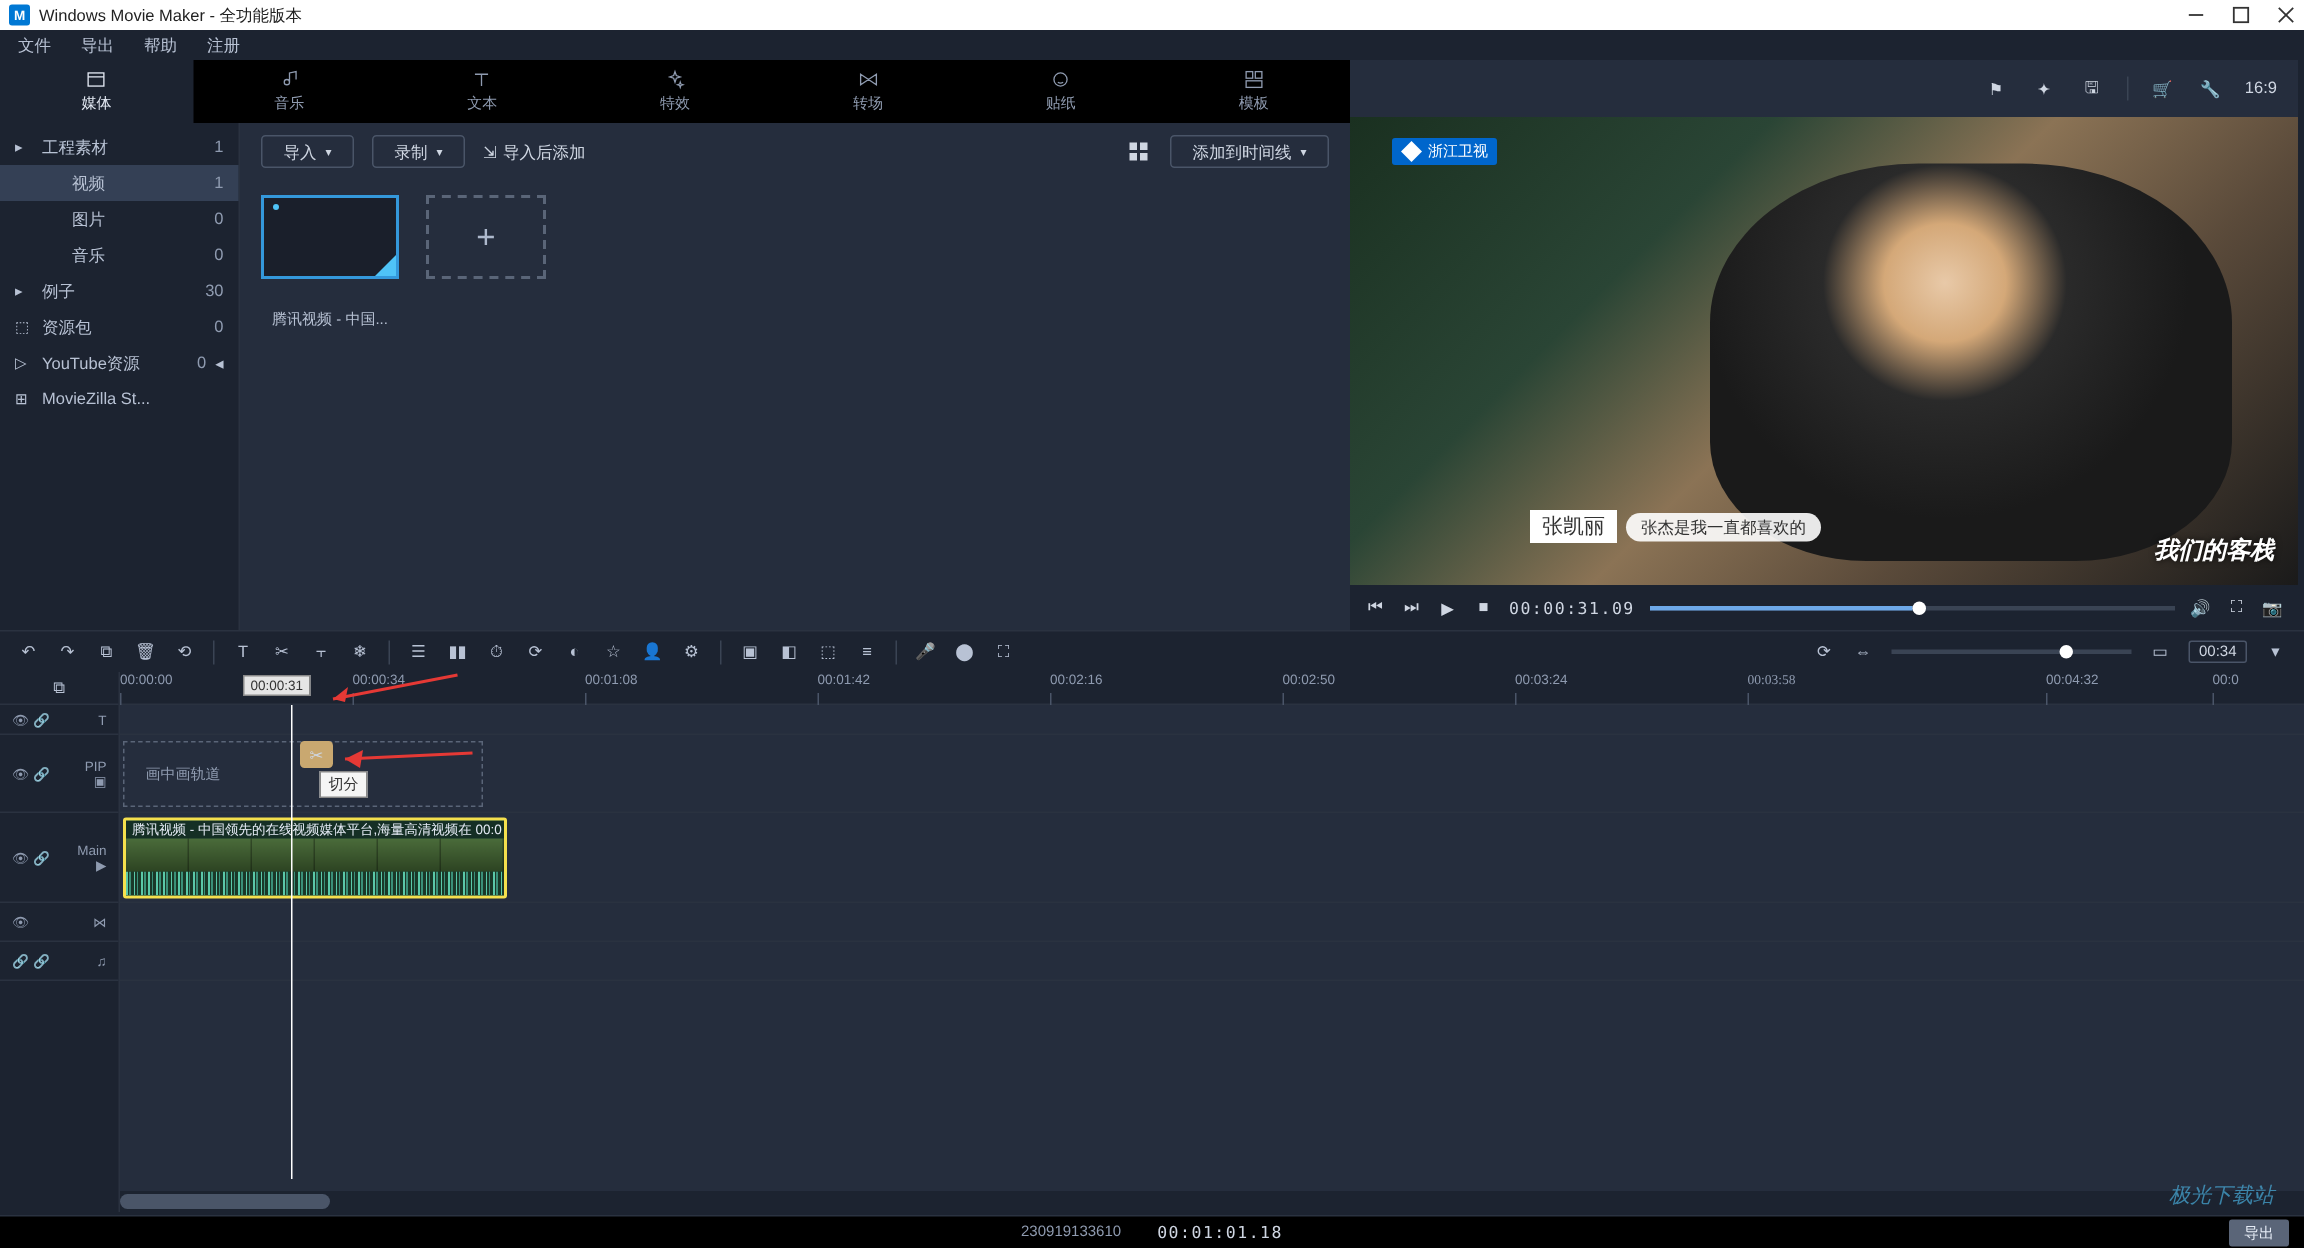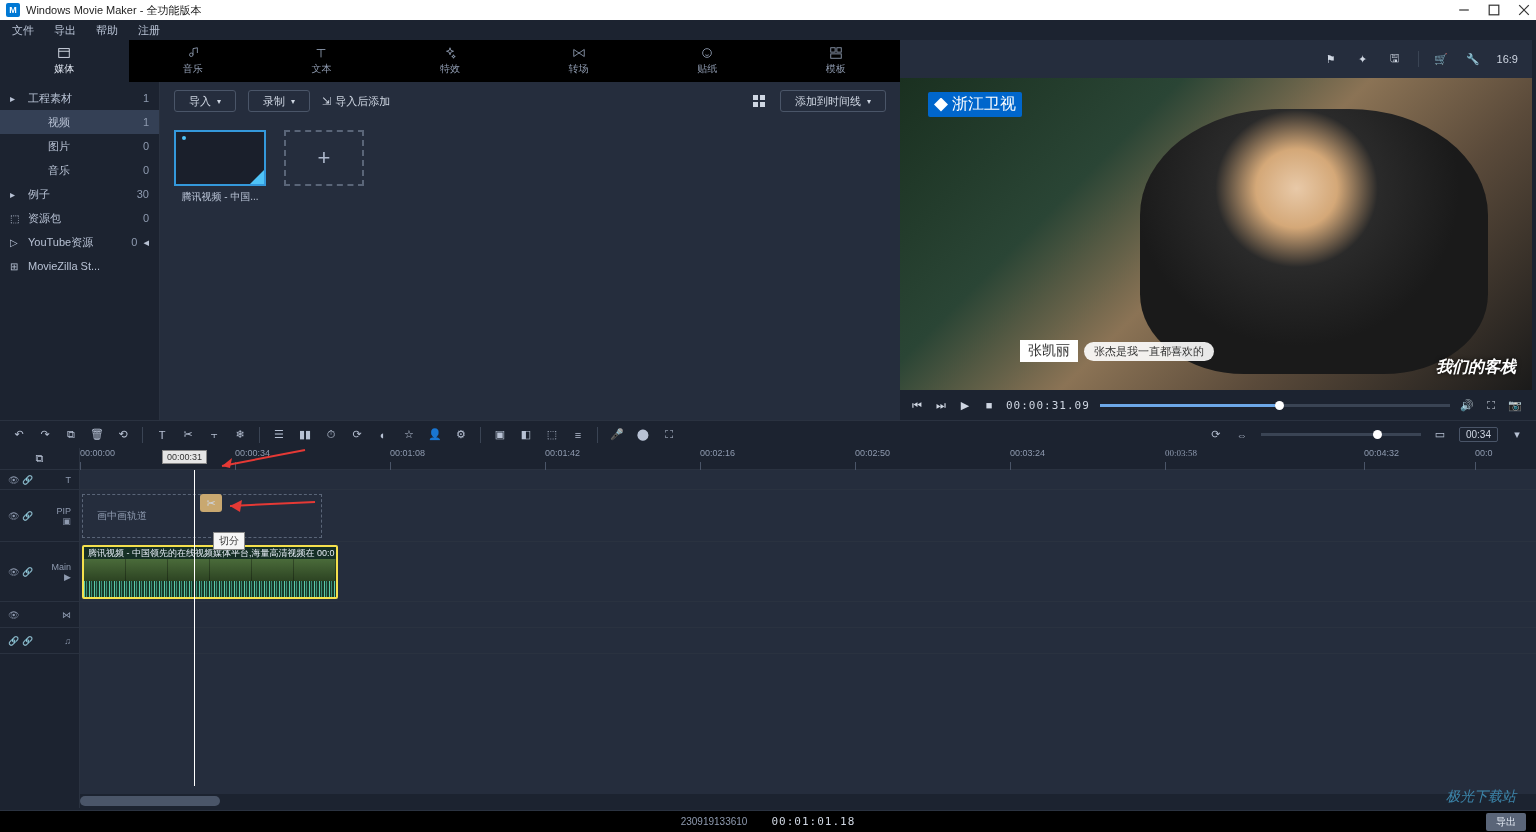--- a/index.html
+++ b/index.html
@@ -26,33 +26,33 @@
 .side-item .si-count{color:#8f9bb0}
 .side-item.indent{padding-left:30px}
 .media-area{flex:1;background:#252d3d;display:flex;flex-direction:column}
 .media-topbar{height:38px;display:flex;align-items:center;padding:0 14px;gap:12px}
 .pill{height:22px;padding:0 14px;border:1px solid #4a5568;border-radius:3px;display:flex;align-items:center;gap:6px;cursor:pointer;color:#cfd6e2;font-size:11px}
 .pill .chev{font-size:8px}
 .link{color:#cfd6e2;cursor:pointer;font-size:11px;display:flex;align-items:center;gap:4px}
 .spacer{flex:1}
 .iconbtn{width:18px;height:18px;cursor:pointer;display:flex;align-items:center;justify-content:center;color:#cfd6e2}
 .media-thumbs{padding:10px 14px;display:flex;gap:18px}
-.thumb{width:92px;display:flex;flex-direction:column;align-items:center;gap:4px}
+.thumb{width:92px;display:flex;flex-direction:column;align-items:center;gap:20px}
 .thumb-box{width:92px;height:56px;background:#1a1f2b;border:1px solid #3a4454;position:relative}
 .thumb-box.selected{border:2px solid #3498db}
 .thumb-box .dot{position:absolute;top:4px;left:6px;width:4px;height:4px;background:#4fc3f7;border-radius:50%}
 .thumb-box .corner{position:absolute;bottom:0;right:0;width:0;height:0;border-left:14px solid transparent;border-bottom:14px solid #4fc3f7}
 .thumb-label{font-size:10px;color:#b8c2d4;text-align:center;white-space:nowrap;overflow:hidden;text-overflow:ellipsis;width:100%}
 .add-box{width:80px;height:56px;border:2px dashed #5a6578;display:flex;align-items:center;justify-content:center;font-size:22px;color:#adb8cc;cursor:pointer}
 .preview{width:632px;background:#000;display:flex;flex-direction:column}
 .preview-right{height:38px;background:#252d3d;display:flex;align-items:center;justify-content:flex-end;padding:0 14px;gap:14px;color:#cfd6e2}
 .preview-right .sep{width:1px;height:16px;background:#3a4454}
 .video{flex:1;background:linear-gradient(135deg,#1a3020 0%,#2a4535 30%,#8b7355 50%,#5a4a3a 70%,#1a1a1a 100%);position:relative;overflow:hidden}
 .video::before{content:"";position:absolute;left:38%;top:10%;width:55%;height:85%;background:radial-gradient(ellipse at 45% 30%,#e8c9a8 0%,#d4a878 15%,#2a2a2a 30%,#1a1a1a 60%);border-radius:40% 40% 30% 30%}
-.video .logo-ov{position:absolute;top:14px;left:28px;background:#0066cc;color:#fff;padding:2px 6px;font-size:16px;border-radius:2px;display:flex;align-items:center;gap:4px}
+.video .logo-ov{position:absolute;top:14px;left:28px;background:#0066cc;color:#fff;padding:2px 6px;font-size:10px;border-radius:2px;display:flex;align-items:center;gap:4px}
 .video .logo-ov::before{content:"";width:14px;height:14px;background:#fff;clip-path:polygon(50% 0%,100% 50%,50% 100%,0% 50%);display:inline-block}
 .video .subtitle{position:absolute;bottom:28px;left:120px;display:flex;align-items:center;gap:6px}
 .video .subtitle .name{background:#fff;color:#333;padding:2px 8px;font-size:14px;font-weight:normal}
 .video .subtitle .text{background:rgba(255,255,255,0.9);color:#333;padding:2px 10px;font-size:11px;border-radius:10px}
 .video .watermark{position:absolute;bottom:12px;right:16px;color:#fff;font-size:16px;font-weight:bold;text-shadow:0 0 4px rgba(0,0,0,0.8);font-style:italic}
 .player-controls{height:30px;background:#1c2330;display:flex;align-items:center;padding:0 10px;gap:10px}
 .pc-btn{width:14px;height:14px;cursor:pointer;display:flex;align-items:center;justify-content:center;color:#cfd6e2;font-size:11px}
 .tc{font-family:monospace;font-size:11px;letter-spacing:1px;color:#cfd6e2}
 .progress{flex:1;height:3px;background:#3a4454;position:relative;cursor:pointer}
 .progress .fill{position:absolute;left:0;top:0;height:100%;width:50%;background:#6da8e8}
@@ -423,21 +423,21 @@
       </div>
     </div>
     <div class="track other"></div>
     <div class="track other"></div>
 
     <div class="playhead" style="left:114px">
       <div class="playhead-flag">00:00:31</div>
     </div>
 
     <div class="scissors-marker" style="left:120px">✂</div>
-    <div class="tooltip" style="left:133px;top:62px">切分</div>
+    <div class="tooltip" style="left:133px;top:44px">切分</div>
 
     <svg class="arrow" style="left:130px;top:-22px;width:100px;height:22px">
       <line class="arrow-line" x1="95" y1="2" x2="12" y2="18"></line>
       <polygon class="arrow-head" points="12,18 22,10 20,20"></polygon>
     </svg>
     <svg class="arrow" style="left:140px;top:28px;width:100px;height:16px">
       <line class="arrow-line" x1="95" y1="4" x2="10" y2="8"></line>
       <polygon class="arrow-head" points="10,8 22,2 20,14"></polygon>
     </svg>
   </div>

